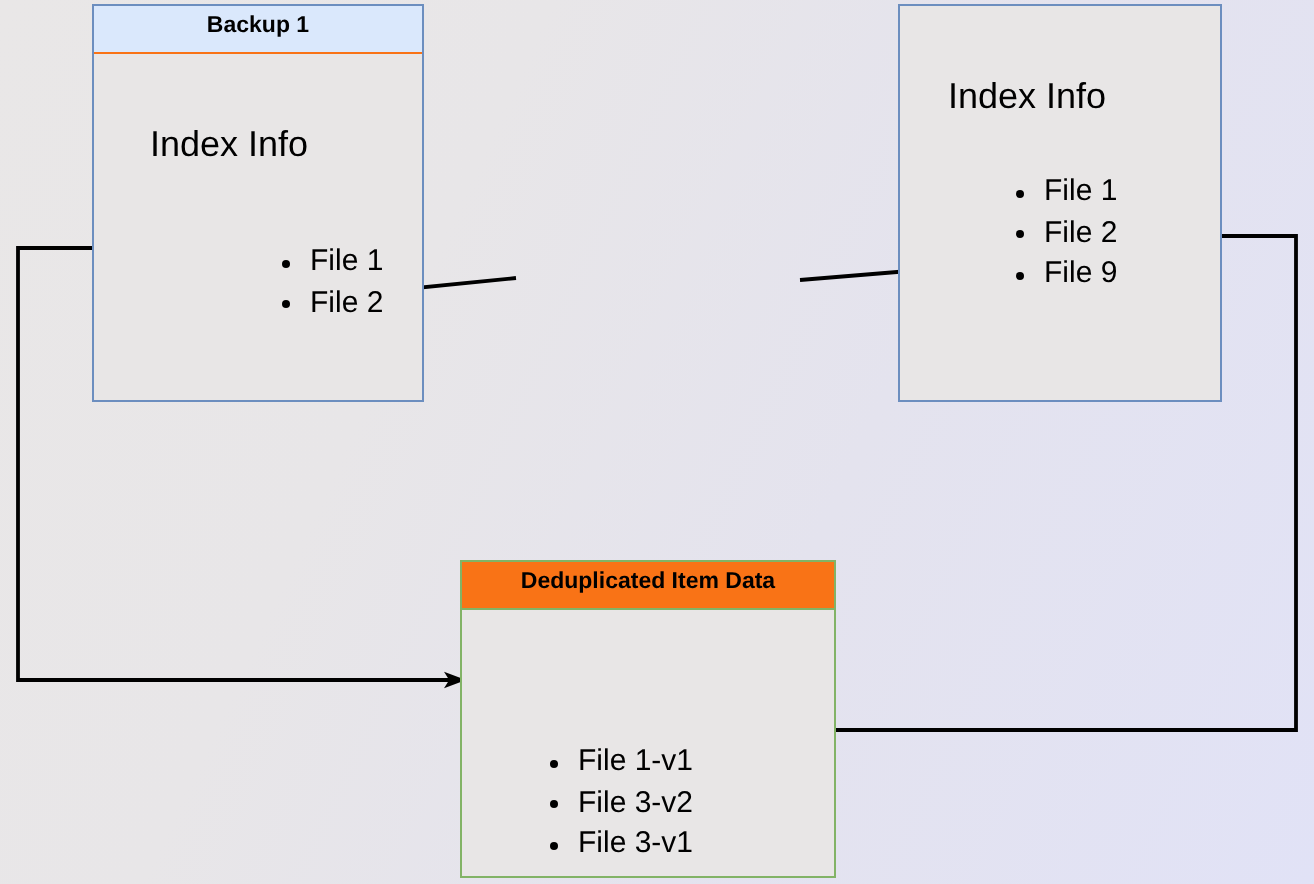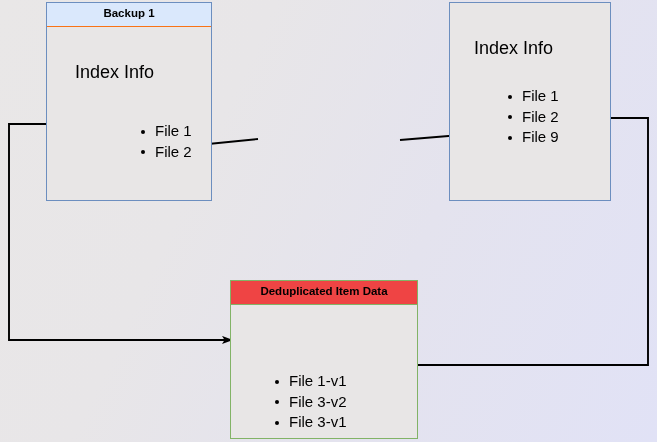--- a/index.html
+++ b/index.html
@@ -43,21 +43,21 @@
   .box-body {
     position: relative;
     width: 100%;
     height: calc(100% - 23px);
   }
 
   .box.green {
     border-color: #82b366;
   }
   .box.green > .box-header {
-    background: #ef4444;
+    background: #f97316;
     border-bottom-color: #82b366;
   }
 
   
   .box.blue > .box-body { background: transparent; }
   .box.green > .box-body { background: transparent; }
 
   
   .index-title {
     position: absolute;

